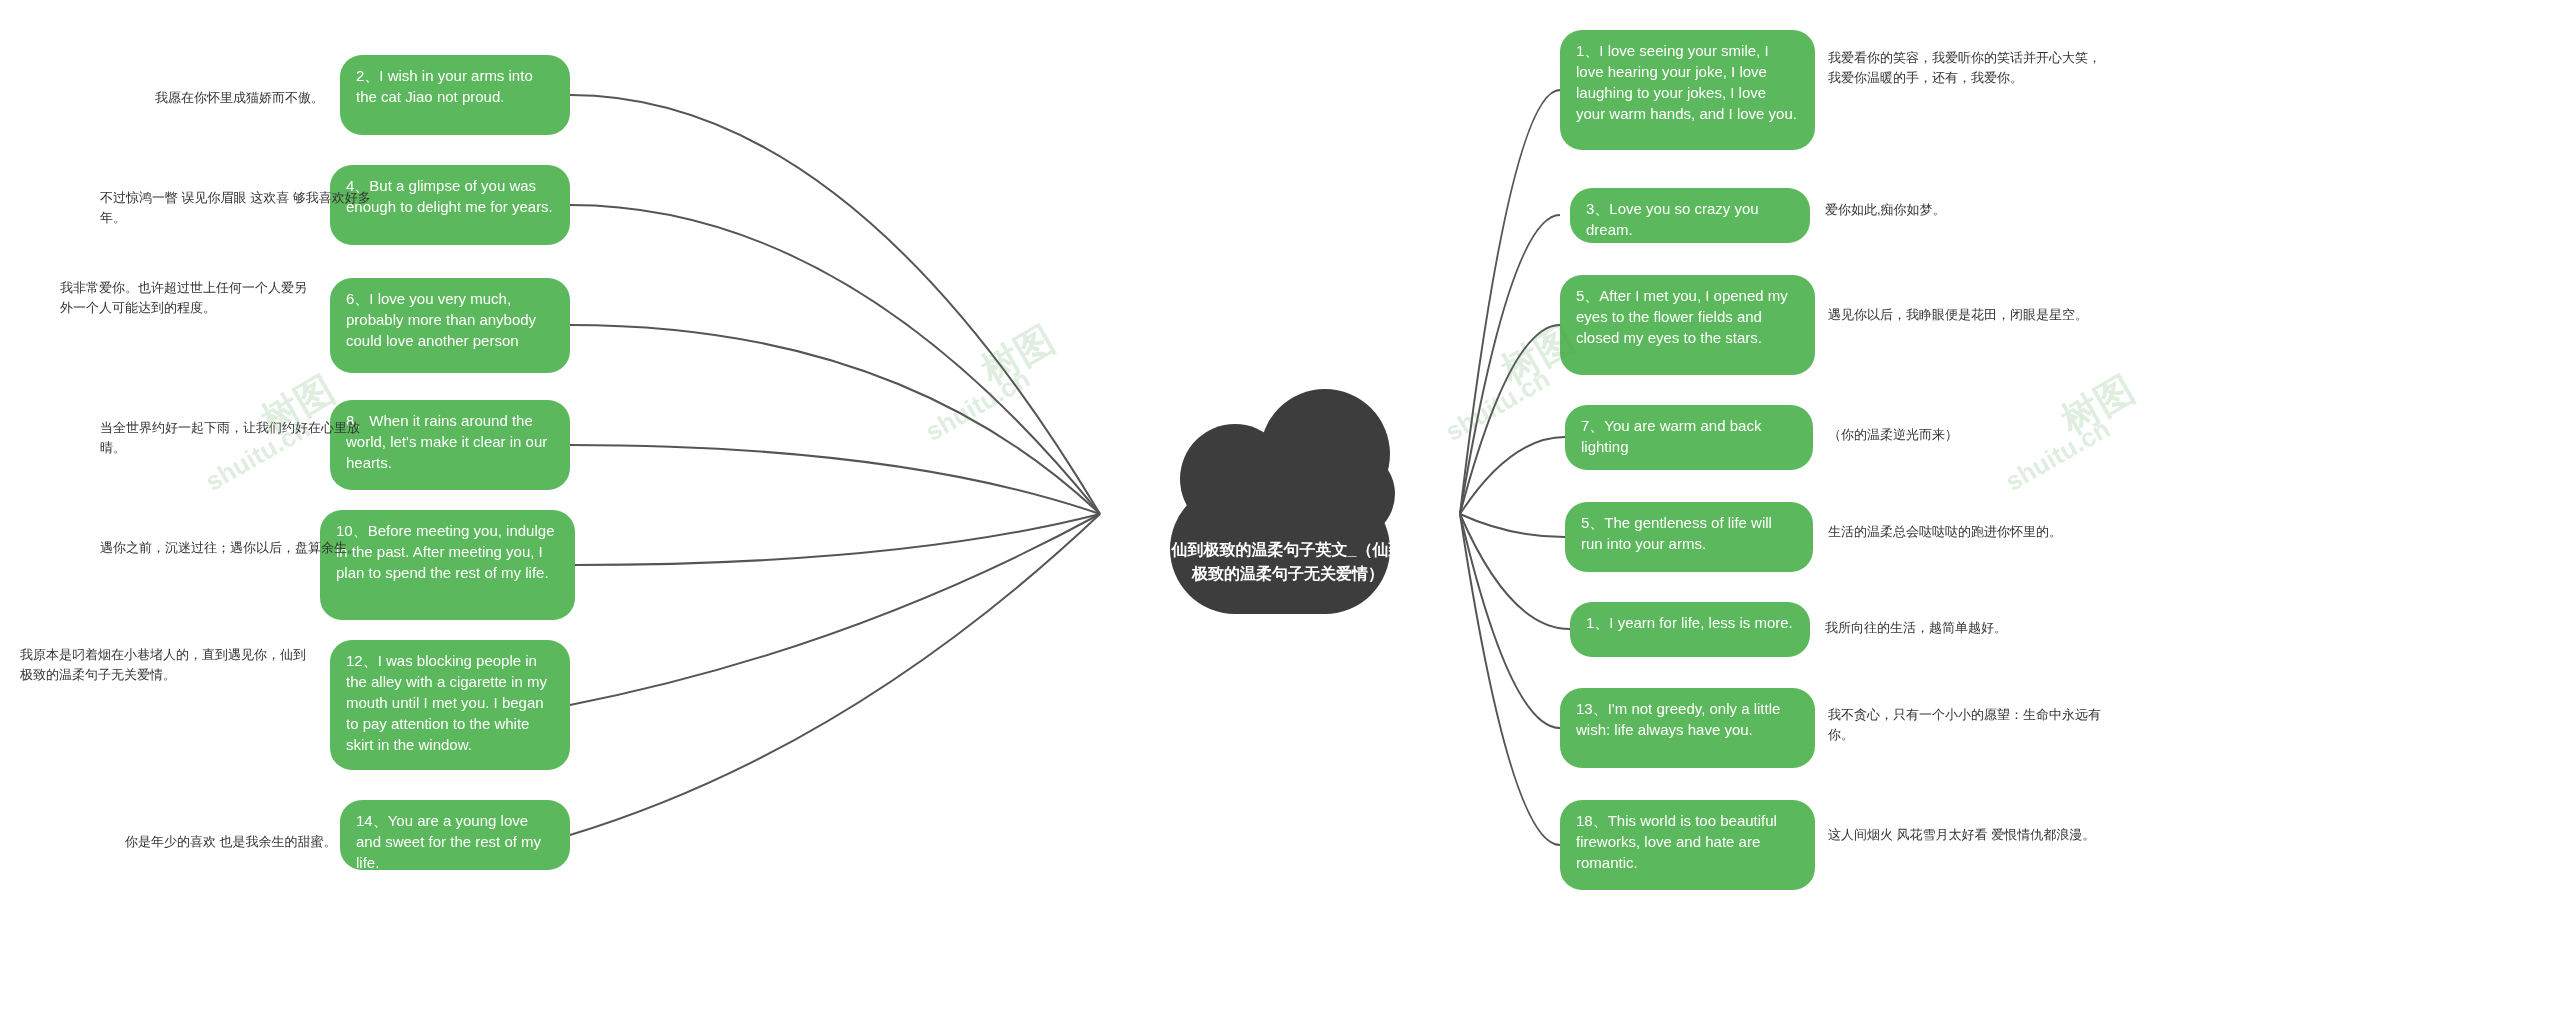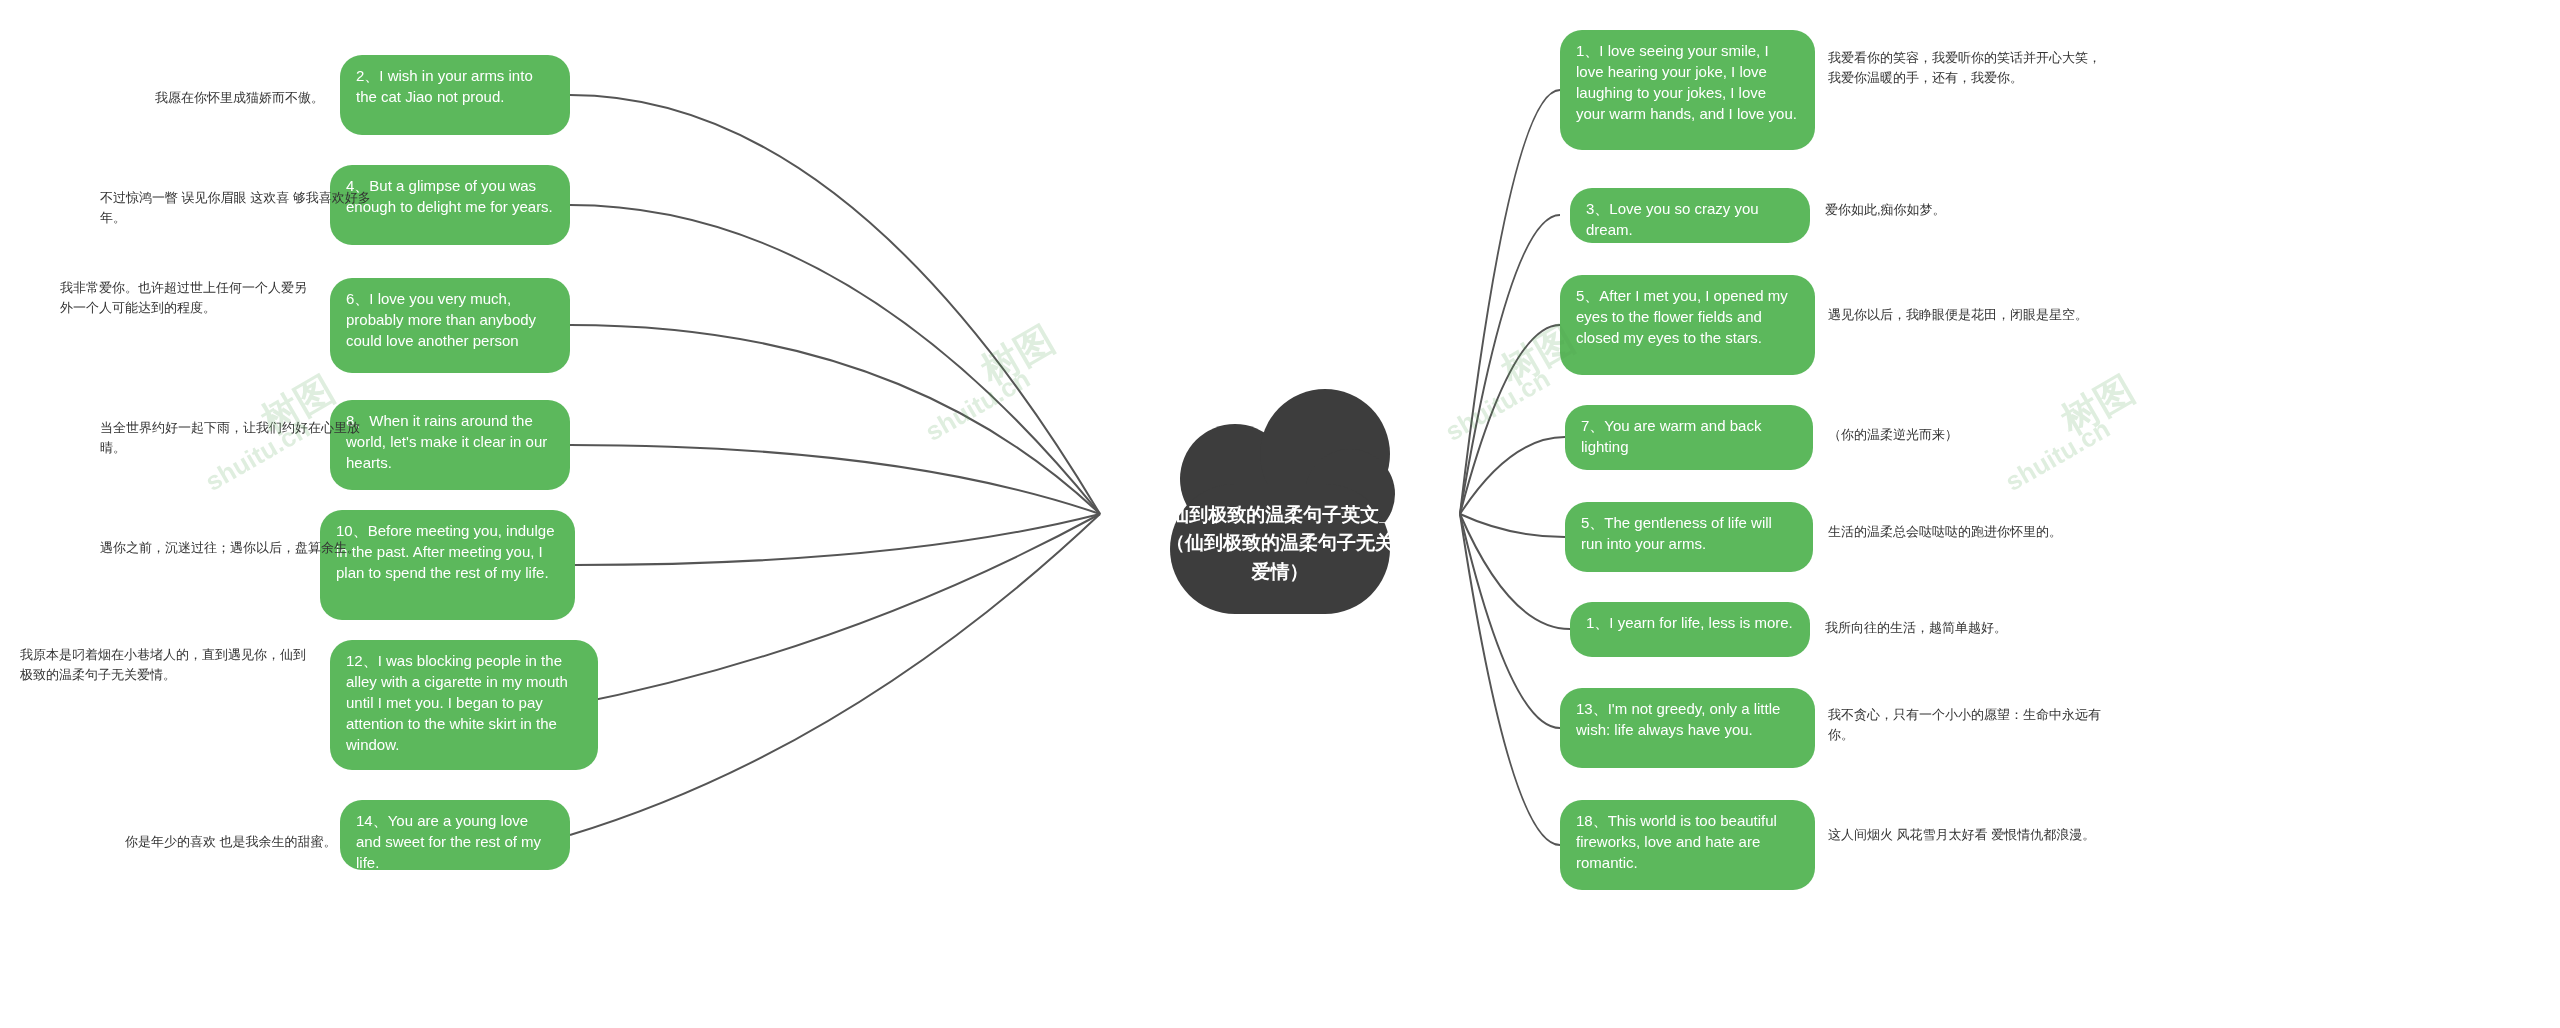--- a/index.html
+++ b/index.html
@@ -61,25 +61,25 @@
       bottom: 75px;
       right: 15px;
       width: 90px;
       height: 90px;
       background: #3d3d3d;
       border-radius: 50%;
     }
     .cloud-text {
       position: absolute;
       bottom: 28px;
-      left: 0;
+      left: 8px;
       width: 260px;
       text-align: center;
       color: #fff;
-      font-size: 19px;
+      font-size: 16px;
       font-weight: bold;
       line-height: 1.5;
       z-index: 20;
       padding: 0 10px;
     }
     
     .node {
       position: absolute;
       background: #5cb85c;
       border-radius: 22px;
@@ -180,21 +180,21 @@
 
   <div class="node" style="left:330px;top:278px;width:240px;height:95px;">6、I love you very much, probably more than anybody could love another person</div>
   <div class="label" style="left:60px;top:278px;max-width:250px;">我非常爱你。也许超过世上任何一个人爱另外一个人可能达到的程度。</div>
 
   <div class="node" style="left:330px;top:400px;width:240px;height:90px;">8、When it rains around the world, let's make it clear in our hearts.</div>
   <div class="label" style="left:100px;top:418px;">当全世界约好一起下雨，让我们约好在心里放晴。</div>
 
   <div class="node" style="left:320px;top:510px;width:255px;height:110px;">10、Before meeting you, indulge in the past. After meeting you, I plan to spend the rest of my life.</div>
   <div class="label" style="left:100px;top:538px;">遇你之前，沉迷过往；遇你以后，盘算余生。</div>
 
-  <div class="node" style="left:330px;top:640px;width:268px;height:130px;">12、I was blocking people in the alley with a cigarette in my mouth until I met you. I began to pay attention to the white skirt in the window.</div>
+  <div class="node" style="left:330px;top:640px;width:240px;height:130px;">12、I was blocking people in the alley with a cigarette in my mouth until I met you. I began to pay attention to the white skirt in the window.</div>
   <div class="label" style="left:20px;top:645px;max-width:290px;">我原本是叼着烟在小巷堵人的，直到遇见你，仙到极致的温柔句子无关爱情。</div>
 
   <div class="node" style="left:340px;top:800px;width:230px;height:70px;">14、You are a young love and sweet for the rest of my life.</div>
   <div class="label" style="left:125px;top:832px;">你是年少的喜欢 也是我余生的甜蜜。</div>
 
   <div class="node" style="left:1560px;top:30px;width:255px;height:120px;">1、I love seeing your smile, I love hearing your joke, I love laughing to your jokes, I love your warm hands, and I love you.</div>
   <div class="label" style="left:1828px;top:48px;max-width:280px;">我爱看你的笑容，我爱听你的笑话并开心大笑，我爱你温暖的手，还有，我爱你。</div>
 
   <div class="node" style="left:1570px;top:188px;width:240px;height:55px;padding-left:16px;">3、Love you so crazy you dream.</div>
   <div class="label" style="left:1825px;top:200px;">爱你如此,痴你如梦。</div>

